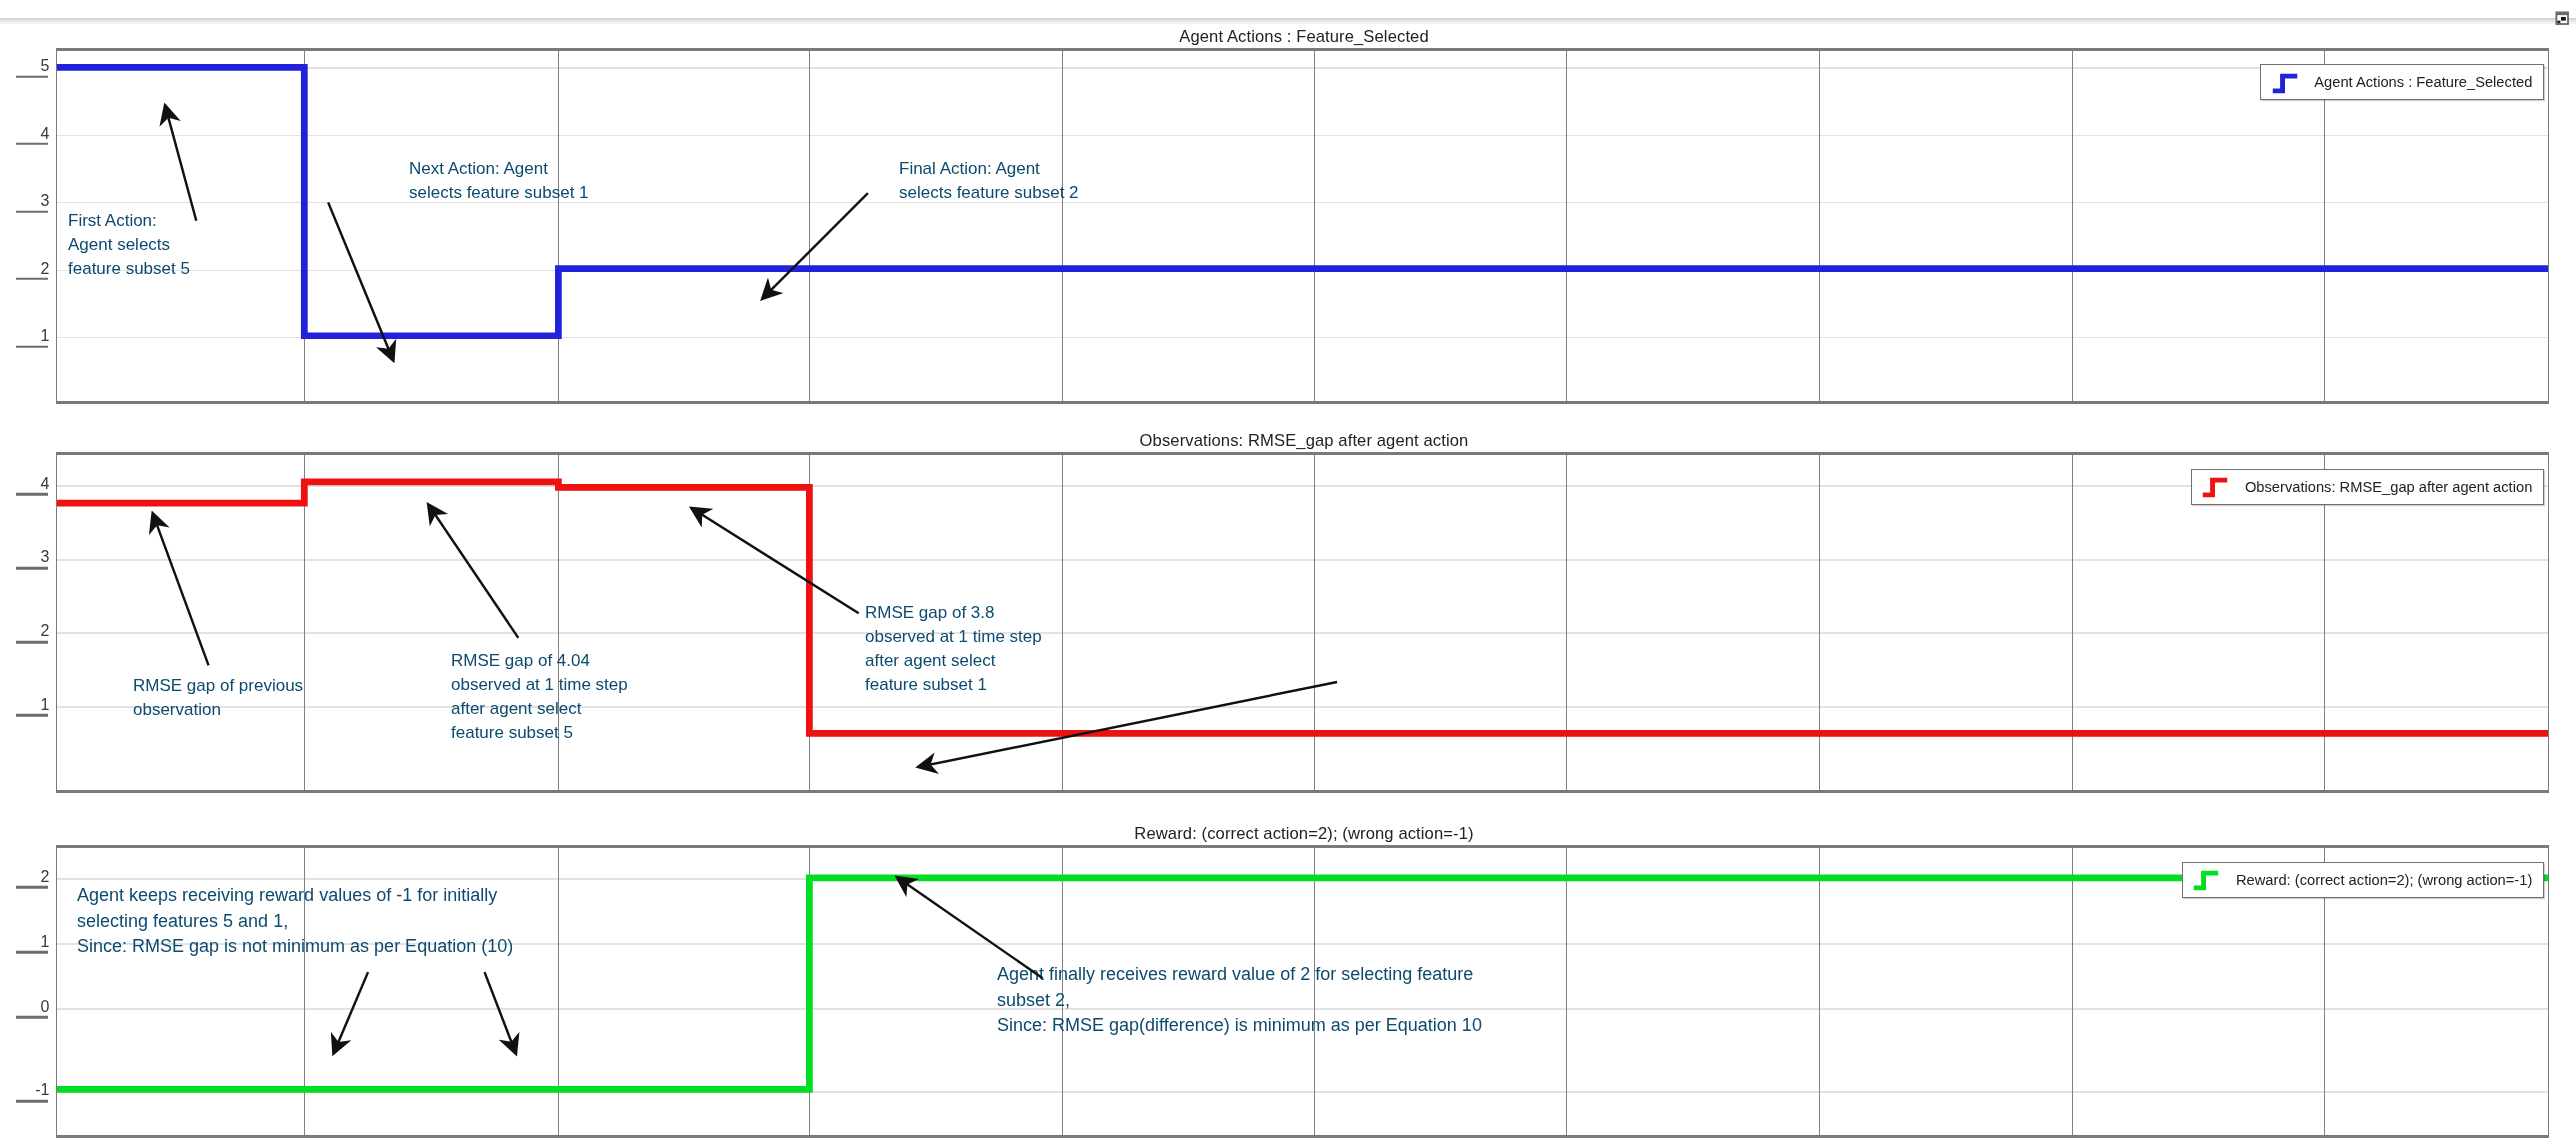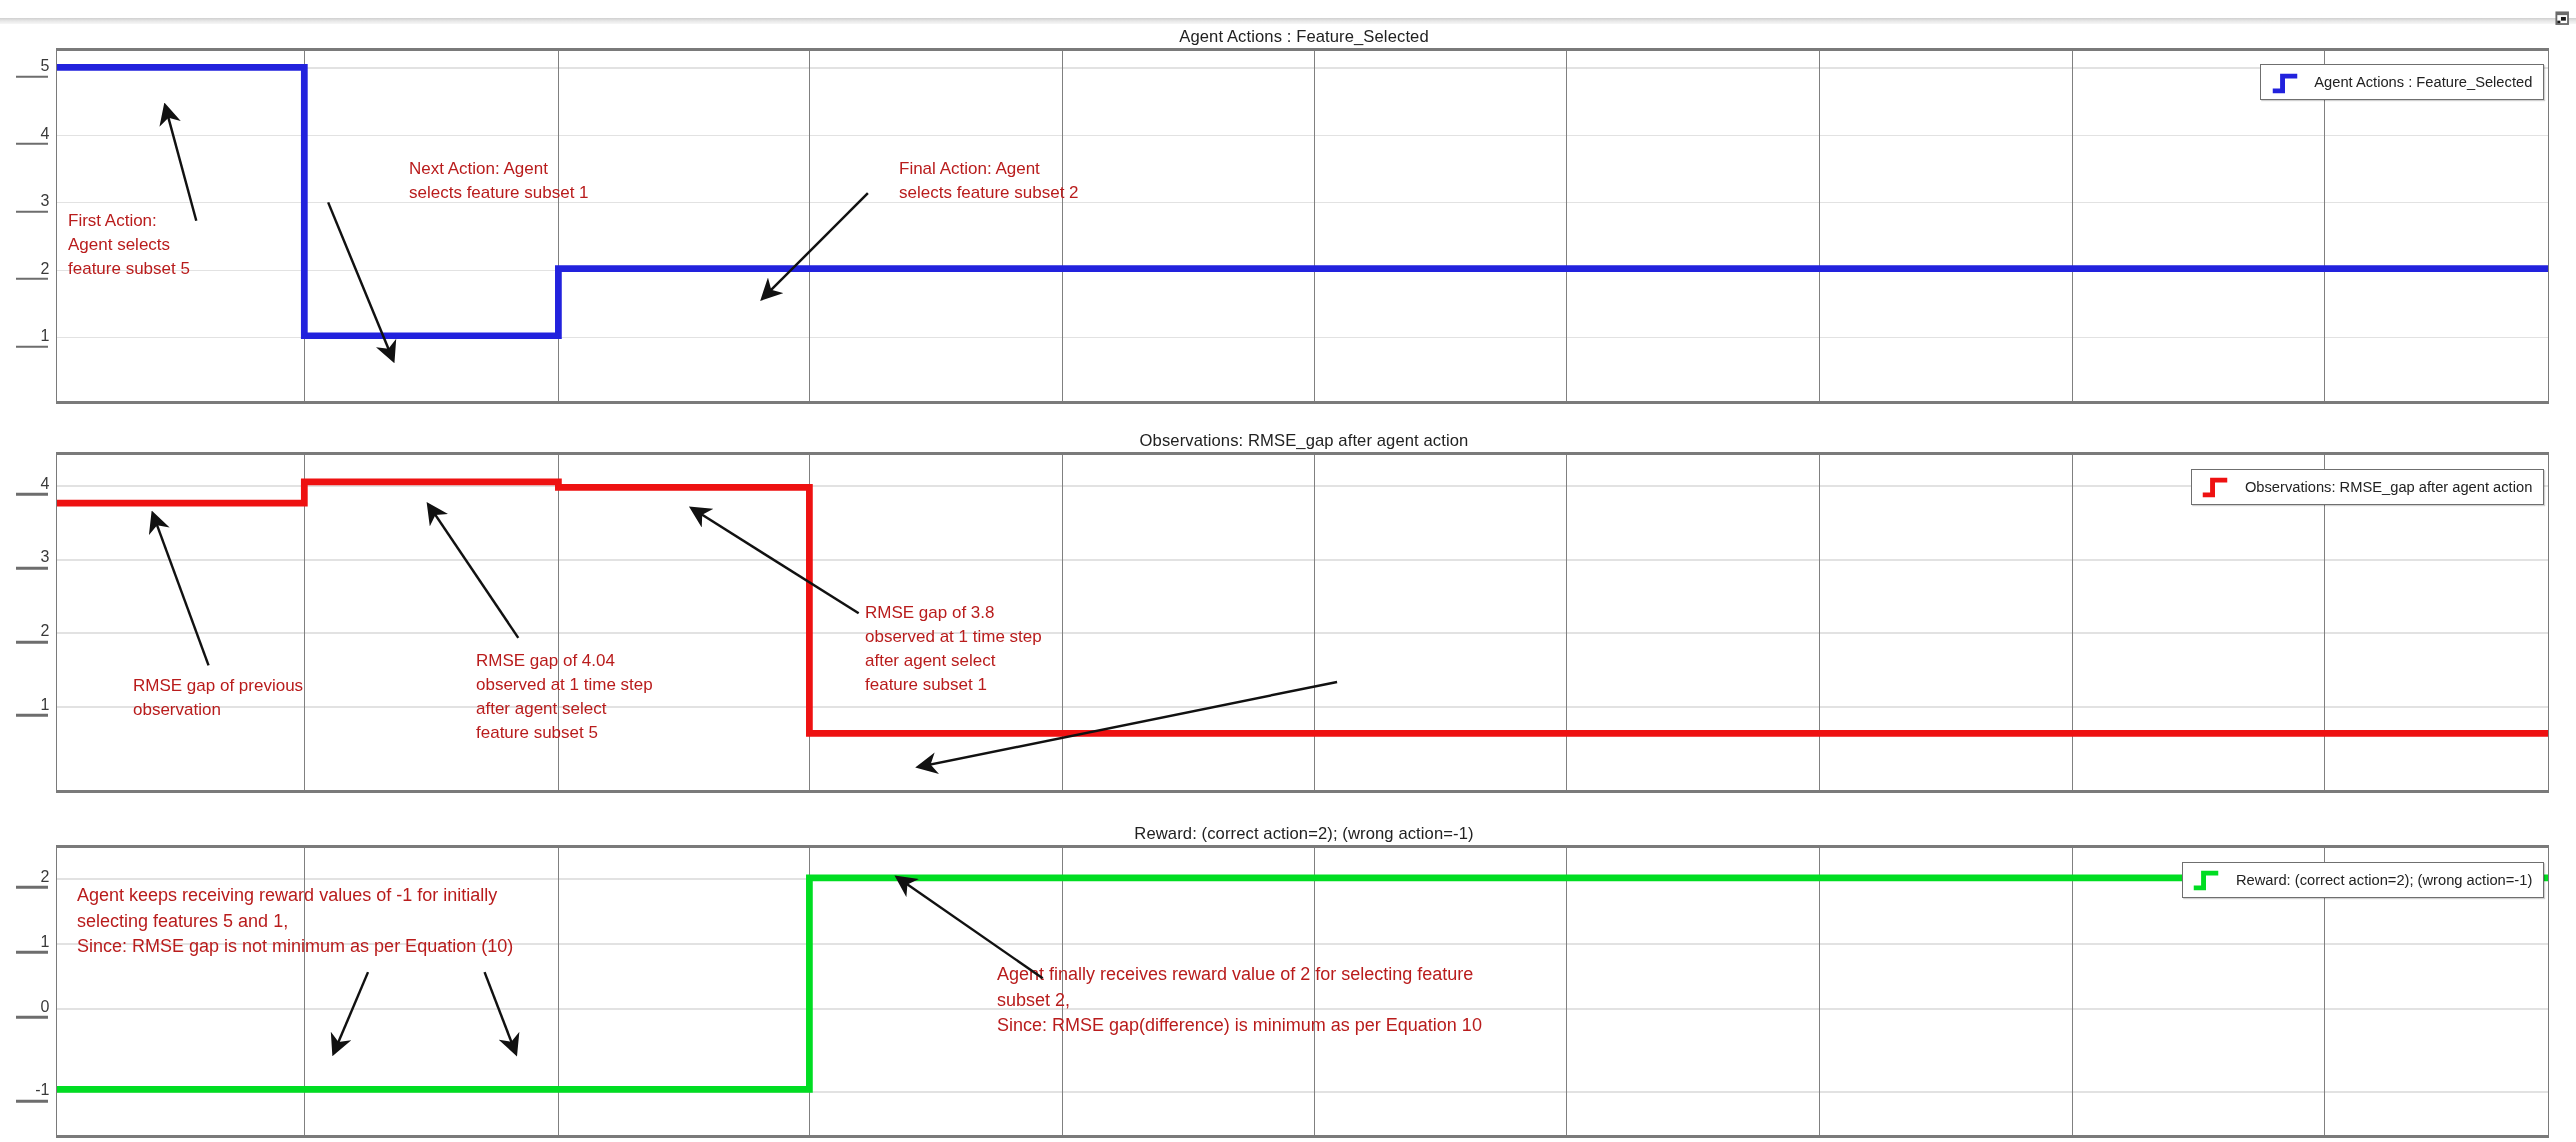--- a/index.html
+++ b/index.html
@@ -66,21 +66,21 @@
     box-shadow:1.2px 1.2px 0 rgba(0,0,0,.18);
     display:flex;align-items:center;gap:13.5px;
     padding:4.9px 11px 4.9px 7.4px;
     box-sizing:border-box;
   }
   .legend-swatch{width:32px;height:24.5px;flex:0 0 auto;}
   .legend-label{font-size:14.7px;color:#222;white-space:nowrap;}
 
   
   .anno{
-    position:absolute;font-size:17px;line-height:1.42;color:#b91c1c;
+    position:absolute;font-size:17px;line-height:1.42;color:#0c4a6e;
     white-space:pre-line;
   }
   .anno.big{font-size:18px;}
 
   .arrows{position:absolute;left:0;top:0;width:2576px;height:1142px;pointer-events:none;}
 </style>
 </head>
 <body>
 
 <div id="topstrip"></div>
@@ -197,21 +197,21 @@
         <svg width="32" height="24.5" viewBox="0 0 52 40">
           <polyline points="6,34 22,34 22,10 46,10" fill="none" stroke="#ee1111" stroke-width="8"></polyline>
         </svg>
       </span>
       <span class="legend-label">Observations: RMSE_gap after agent action</span>
     </div>
   </div>
 
   <div class="anno" style="left:117px;top:245px;">RMSE gap of previous
 observation</div>
-  <div class="anno" style="left:435px;top:220px;margin-left:25px;">RMSE gap of 4.04
+  <div class="anno" style="left:435px;top:220px;">RMSE gap of 4.04
 observed at 1 time step
 after agent select
 feature subset 5</div>
   <div class="anno" style="left:849px;top:172px;">RMSE gap of 3.8
 observed at 1 time step
 after agent select
 feature subset 1</div>
 </div>
 
 <div class="panel" id="panel3">

